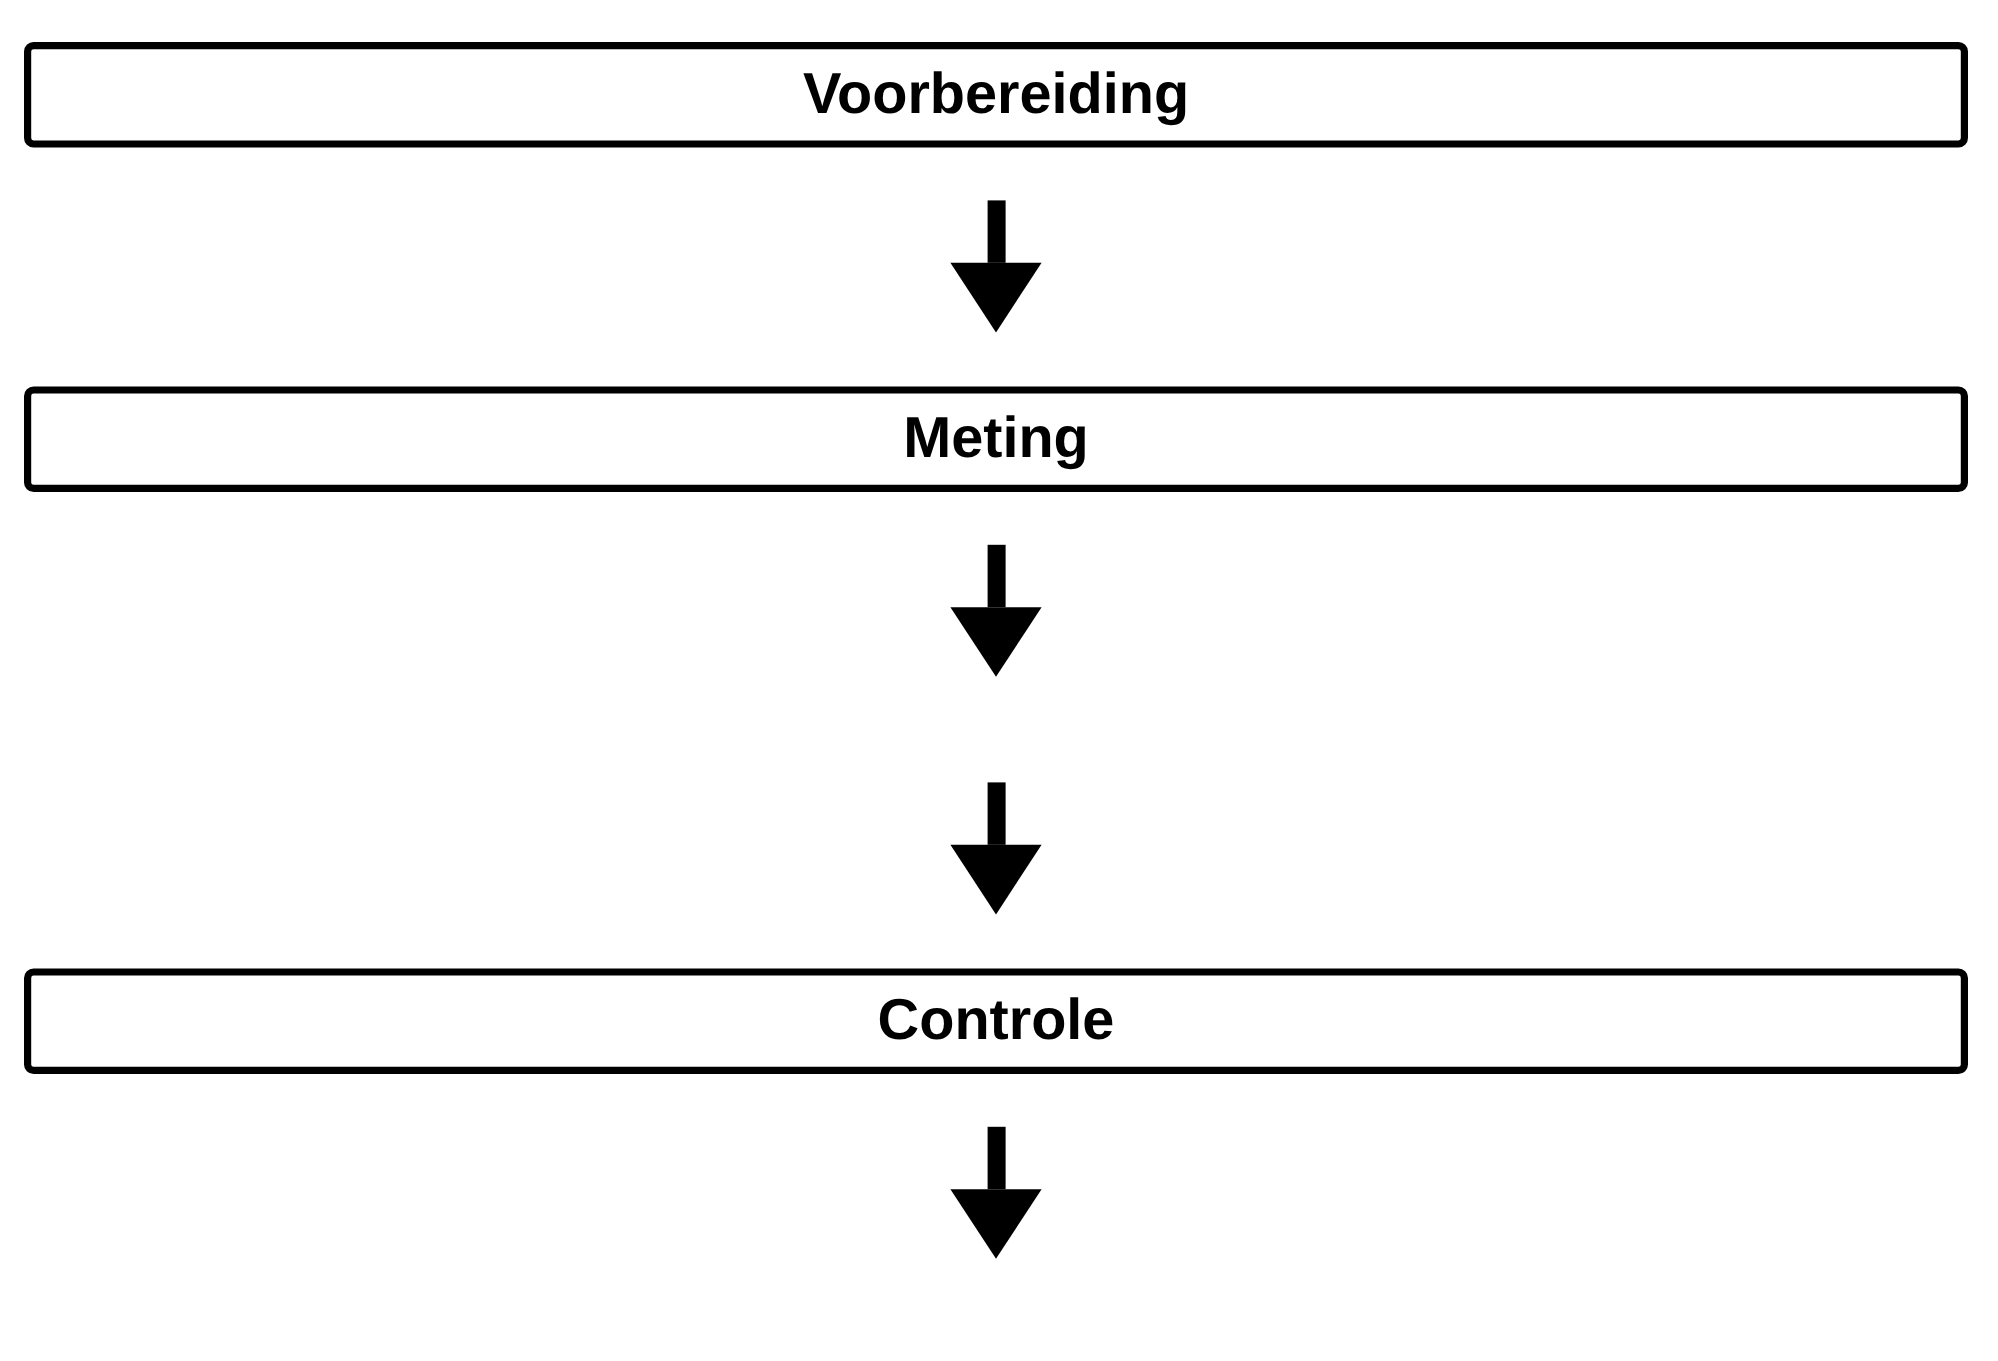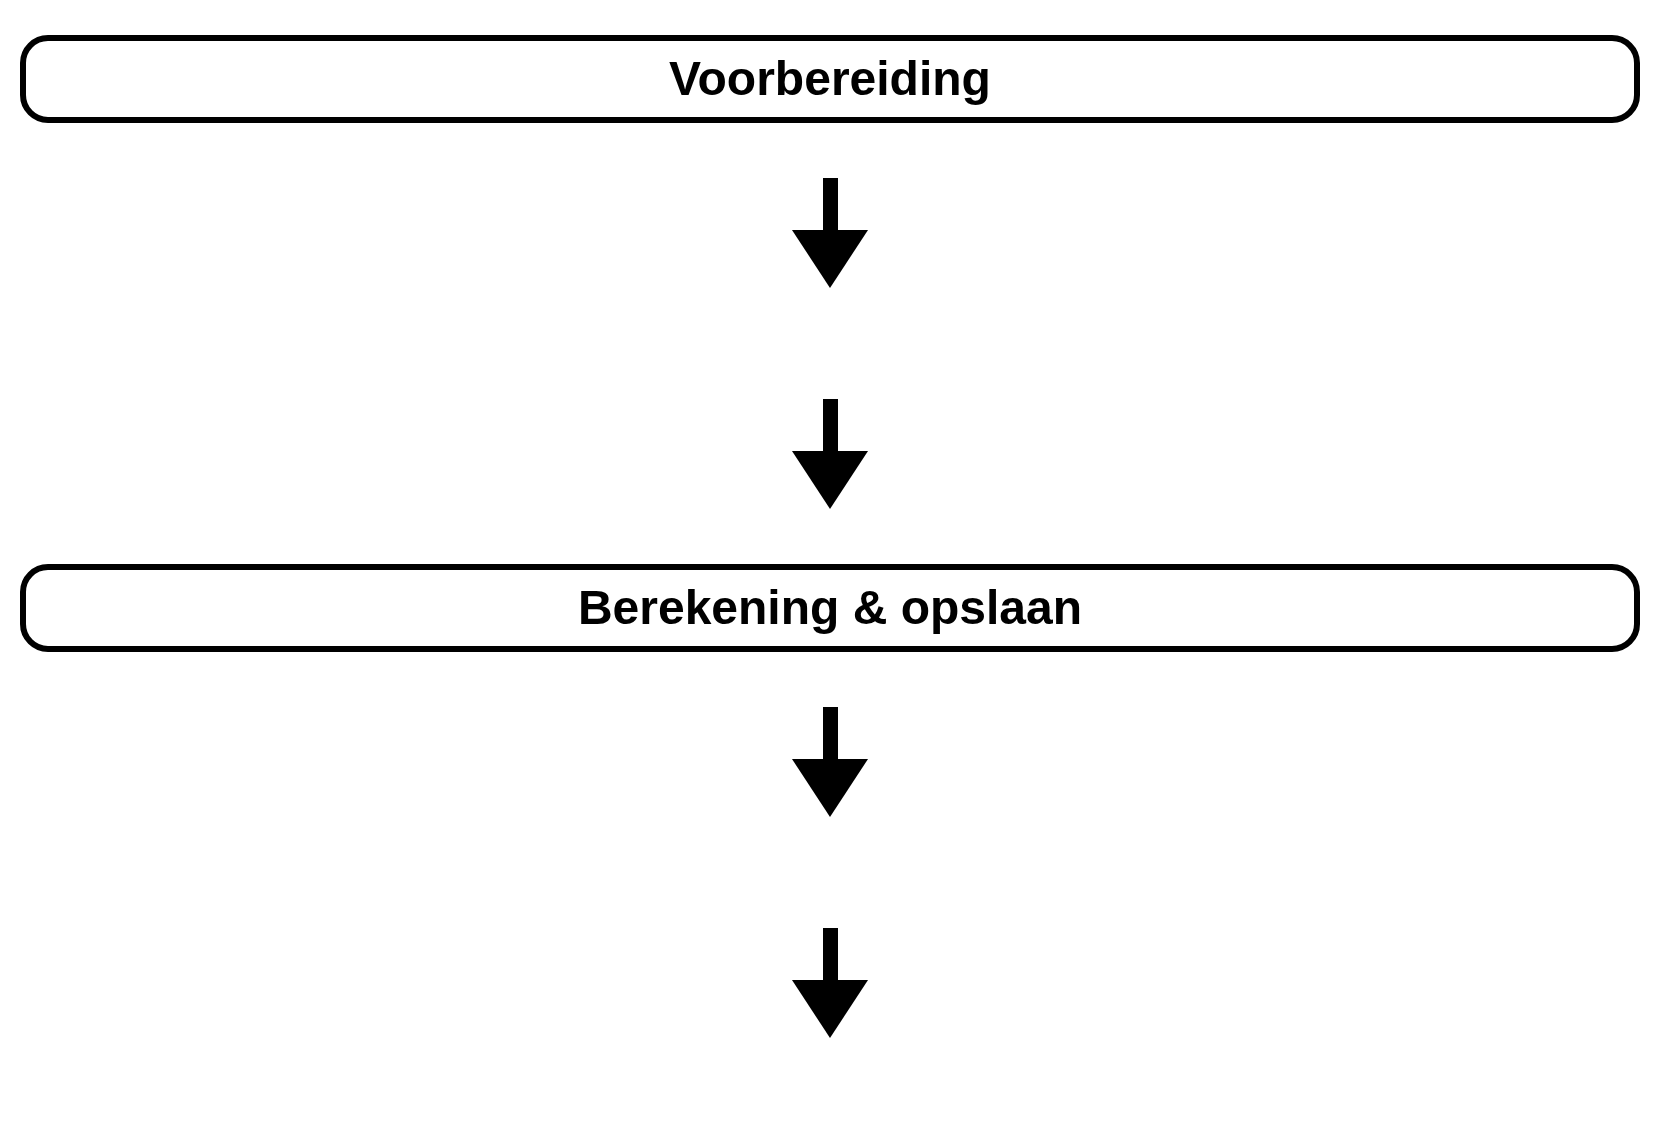--- a/index.html
+++ b/index.html
@@ -17,21 +17,21 @@
     box-sizing: border-box;
     display: flex;
     flex-direction: column;
     padding: 35px 25px 41px 20px;
   }
   .flow-step {
     flex: 0 0 auto;
     height: 88px;
     box-sizing: border-box;
     border: 6px solid #000000;
-    border-radius: 28px;
+    border-radius: 8px;
     background: #ffffff;
     display: flex;
     align-items: center;
     justify-content: center;
   }
   .flow-step .step-label {
     font-size: 48px;
     font-weight: bold;
     color: #000000;
     line-height: 1;
@@ -74,41 +74,44 @@
     <span class="step-label">Voorbereiding</span>
   </div>
 
   <div class="arrow-gap">
     <div class="down-arrow">
       <div class="arrow-stem"></div>
       <div class="arrow-head"></div>
     </div>
   </div>
 
-
-  <div class="arrow-gap">
-    <div class="down-arrow">
-      <div class="arrow-stem"></div>
-      <div class="arrow-head"></div>
-    </div>
-  </div>
-
   <div class="flow-step">
-    <span class="step-label">Berekening &amp; opslaan</span>
+    <span class="step-label">Meting</span>
   </div>
 
   <div class="arrow-gap">
     <div class="down-arrow">
       <div class="arrow-stem"></div>
       <div class="arrow-head"></div>
     </div>
   </div>
 
 
   <div class="arrow-gap">
     <div class="down-arrow">
       <div class="arrow-stem"></div>
       <div class="arrow-head"></div>
     </div>
   </div>
 
+  <div class="flow-step">
+    <span class="step-label">Controle</span>
+  </div>
+
+  <div class="arrow-gap">
+    <div class="down-arrow">
+      <div class="arrow-stem"></div>
+      <div class="arrow-head"></div>
+    </div>
+  </div>
+
 
 </div>
 
 </body></html>

